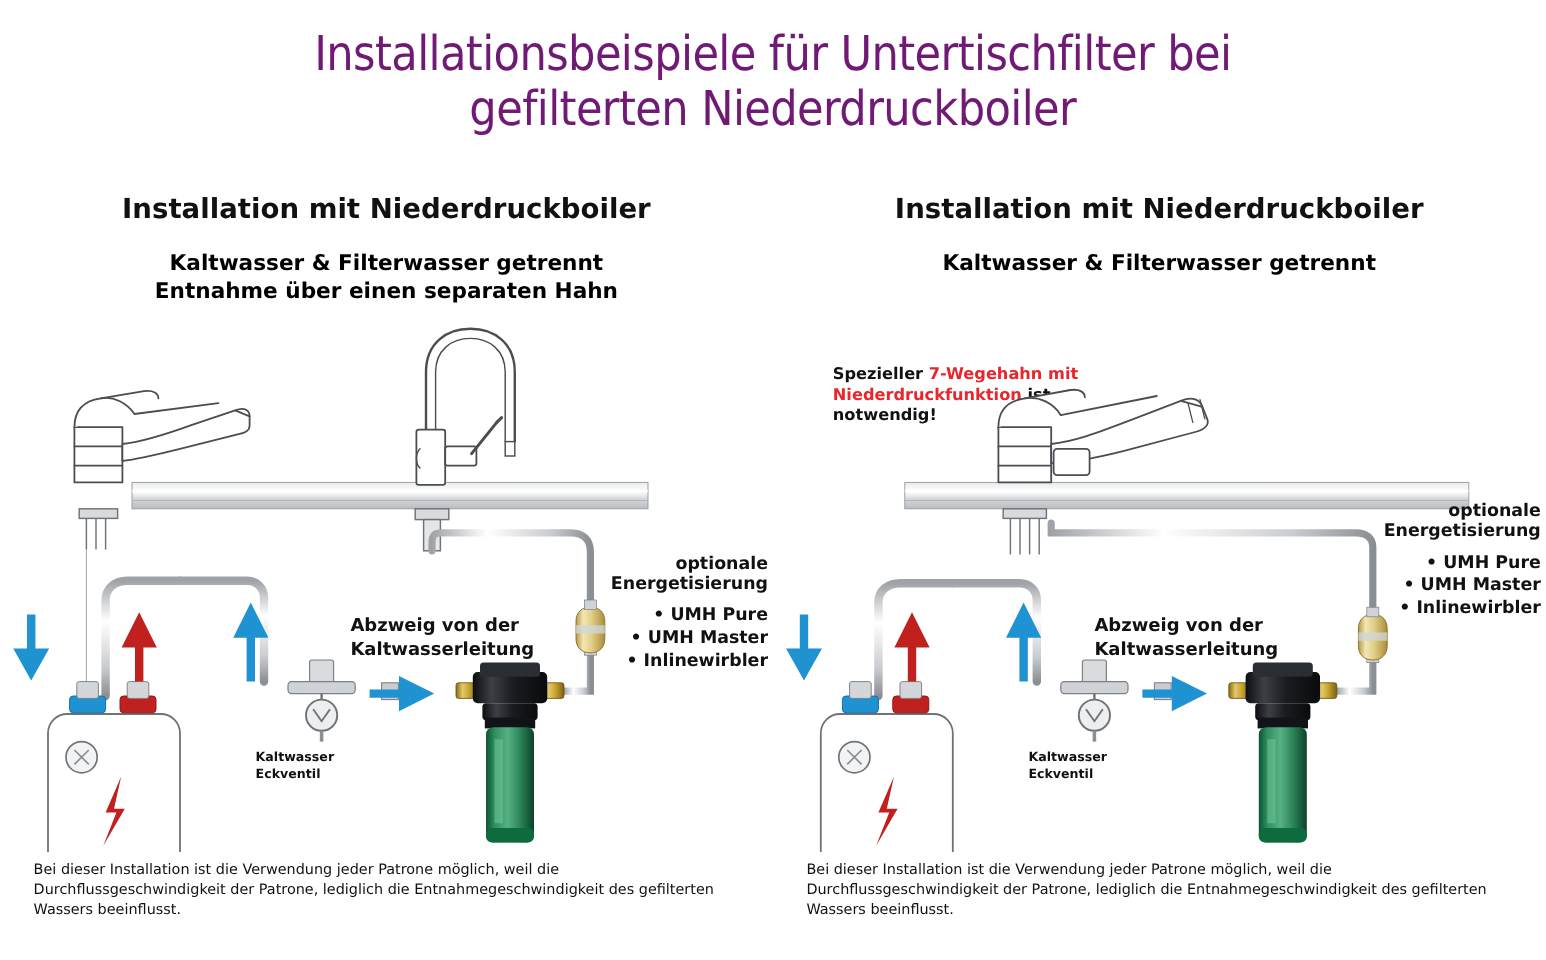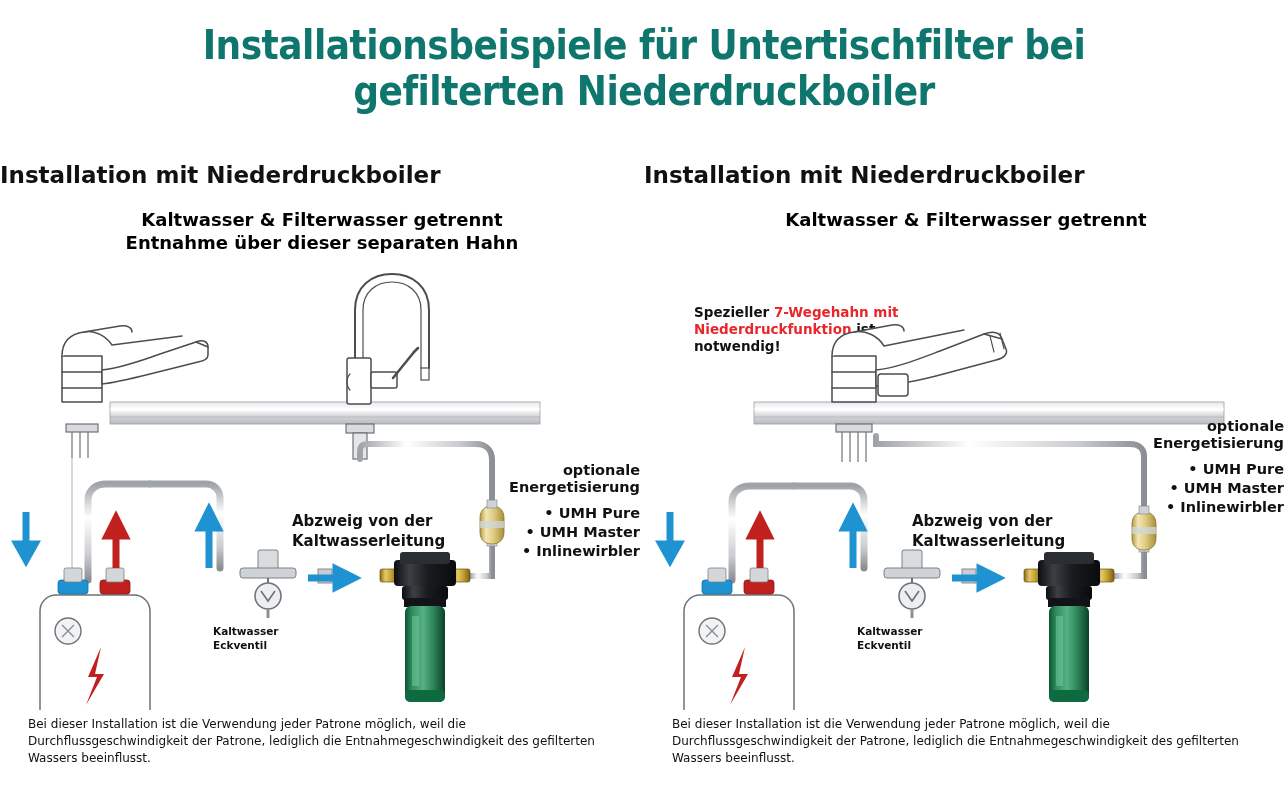--- a/index.html
+++ b/index.html
@@ -7,32 +7,32 @@
     width:1288px;height:800px;overflow:hidden;position:relative;
     font-family:"DejaVu Sans","Liberation Sans",sans-serif;
     color:#000;
   }
   .page{position:absolute;inset:0;background:#fff;}
 
   
   .main-title{
     position:absolute;left:0;top:22px;width:1288px;text-align:center;
     font-family:"DejaVu Sans Condensed","DejaVu Sans","Liberation Sans",sans-serif;
-    font-weight:700;font-size:40px;line-height:1.15;letter-spacing:-0.5px;
-    color:#0f766e;
+    font-weight:400;font-size:40px;line-height:1.15;letter-spacing:-0.5px;
+    color:#701a75;
   }
   .main-title .l2{display:block;}
 
   
   .panel{position:absolute;top:0;width:644px;height:800px;}
   .panel.left{left:0;}
   .panel.right{left:644px;}
 
   .panel-title{
-    position:absolute;top:162px;left:0;width:644px;
+    position:absolute;top:162px;left:0;width:644px;text-align:center;
     font-weight:700;font-size:23px;color:#111;
   }
   .panel-sub{
     position:absolute;top:208px;left:0;width:644px;text-align:center;
     font-weight:700;font-size:18px;line-height:1.28;color:#000000;
   }
   .panel-caption{
     position:absolute;left:28px;top:716px;width:600px;
     font-size:12px;line-height:1.42;color:#111;
   }
@@ -67,21 +67,21 @@
   <div class="main-title">
     <span>Installationsbeispiele für Untertischfilter bei</span>
     <span class="l2">gefilterten Niederdruckboiler</span>
   </div>
 
   <div class="panel left">
 
     <div class="panel-title">Installation mit Niederdruckboiler</div>
     <div class="panel-sub">
       <span>Kaltwasser &amp; Filterwasser getrennt</span><br>
-      <span>Entnahme über dieser separaten Hahn</span>
+      <span>Entnahme über einen separaten Hahn</span>
     </div>
 
     <svg class="dg" viewBox="0 0 644 460">
       <defs>
         <linearGradient id="counterL" x1="0" y1="0" x2="0" y2="1">
           <stop offset="0" stop-color="#e9eaec"></stop>
             <stop offset="0.35" stop-color="#ffffff"></stop>
           <stop offset="0.62" stop-color="#d6d8db"></stop>
             <stop offset="1" stop-color="#b9bcc0"></stop>
         </linearGradient>

